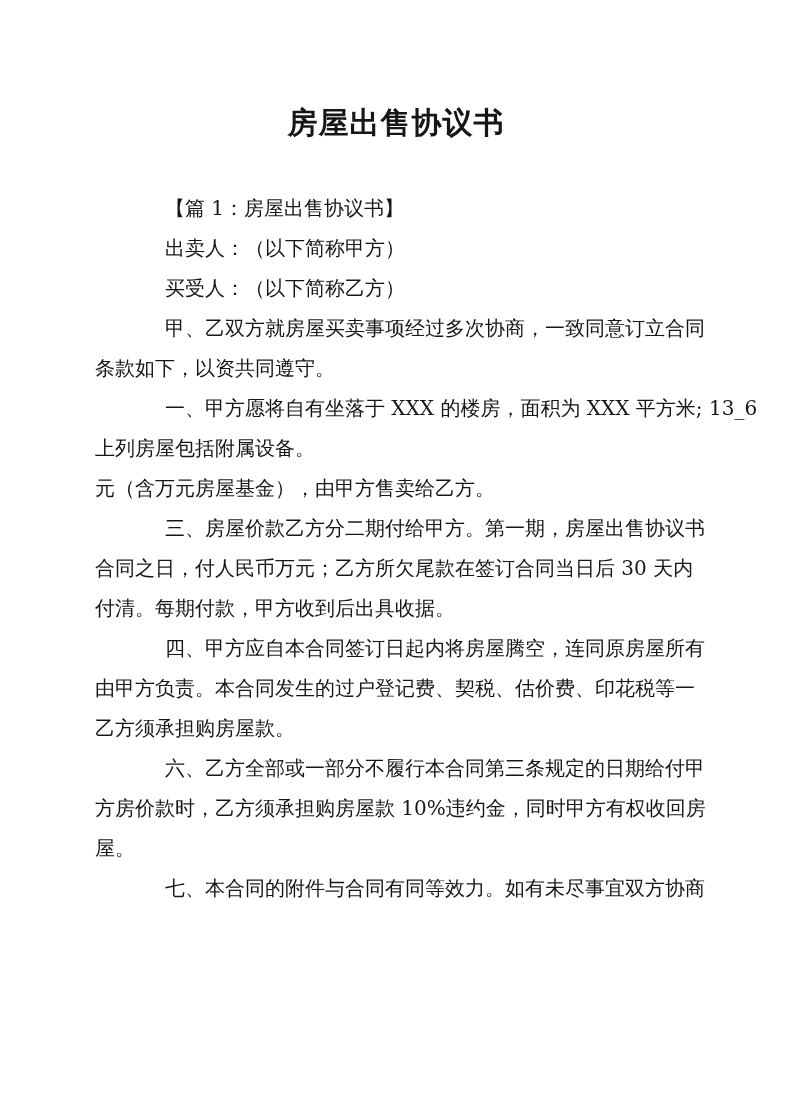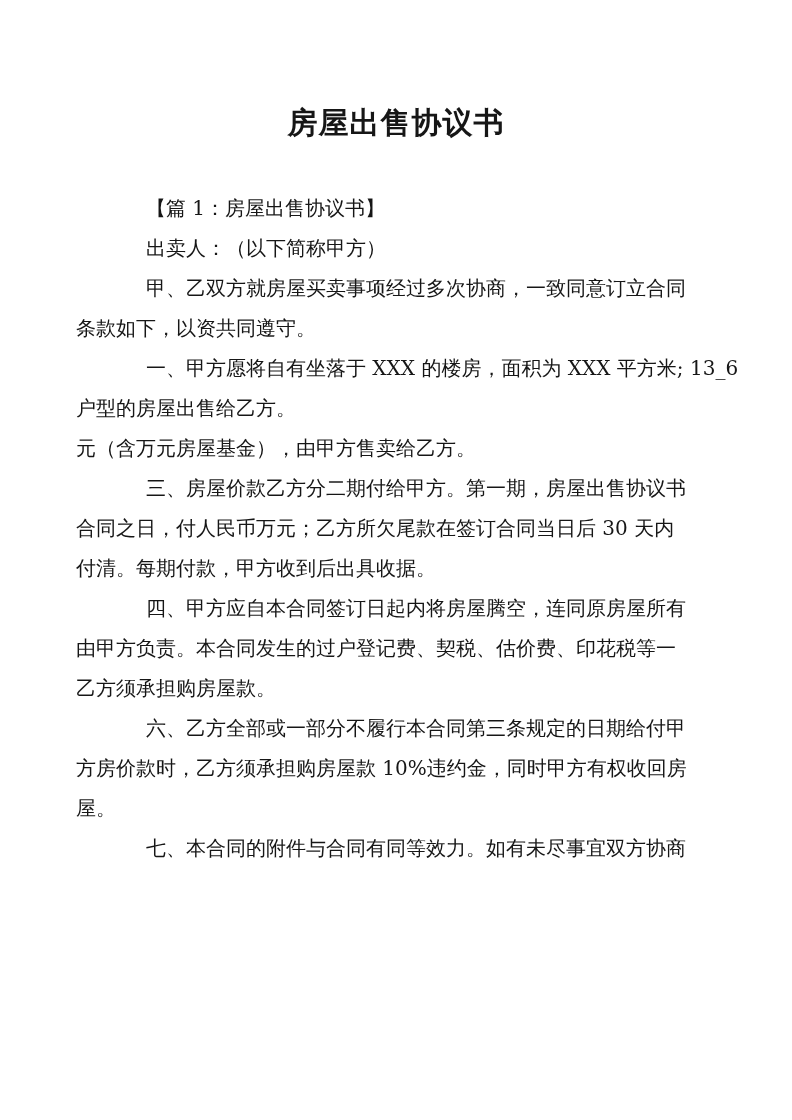--- a/index.html
+++ b/index.html
@@ -25,21 +25,21 @@
     text-align: center;
     font-size: 30px;
     line-height: 44px;
     font-weight: 700;
     letter-spacing: 1px;
     white-space: nowrap;
   }
   .doc-body {
     position: absolute;
     top: 188px;
-    left: 76px;
+    left: 95px;
     width: 610px;
   }
   .doc-line {
     height: 40px;
     line-height: 40px;
     font-size: 20px;
     white-space: nowrap;
     text-align: left;
   }
   .doc-line.in {
@@ -49,24 +49,25 @@
 </head>
 <body>
 
 <div class="page">
 
   <div class="doc-title">房屋出售协议书</div>
 
   <div class="doc-body">
     <div class="doc-line in">【篇 1：房屋出售协议书】</div>
     <div class="doc-line in">出卖人：（以下简称甲方）</div>
+    <div class="doc-line in">买受人：（以下简称乙方）</div>
     <div class="doc-line in">甲、乙双方就房屋买卖事项经过多次协商，一致同意订立合同</div>
     <div class="doc-line">条款如下，以资共同遵守。</div>
     <div class="doc-line in">一、甲方愿将自有坐落于 XXX 的楼房，面积为 XXX 平方米; 13_6</div>
-    <div class="doc-line">户型的房屋出售给乙方。</div>
+    <div class="doc-line">上列房屋包括附属设备。</div>
     <div class="doc-line">元（含万元房屋基金），由甲方售卖给乙方。</div>
     <div class="doc-line in">三、房屋价款乙方分二期付给甲方。第一期，房屋出售协议书</div>
     <div class="doc-line">合同之日，付人民币万元；乙方所欠尾款在签订合同当日后 30 天内</div>
     <div class="doc-line">付清。每期付款，甲方收到后出具收据。</div>
     <div class="doc-line in">四、甲方应自本合同签订日起内将房屋腾空，连同原房屋所有</div>
     <div class="doc-line">由甲方负责。本合同发生的过户登记费、契税、估价费、印花税等一</div>
     <div class="doc-line">乙方须承担购房屋款。</div>
     <div class="doc-line in">六、乙方全部或一部分不履行本合同第三条规定的日期给付甲</div>
     <div class="doc-line">方房价款时，乙方须承担购房屋款 10%违约金，同时甲方有权收回房</div>
     <div class="doc-line">屋。</div>

